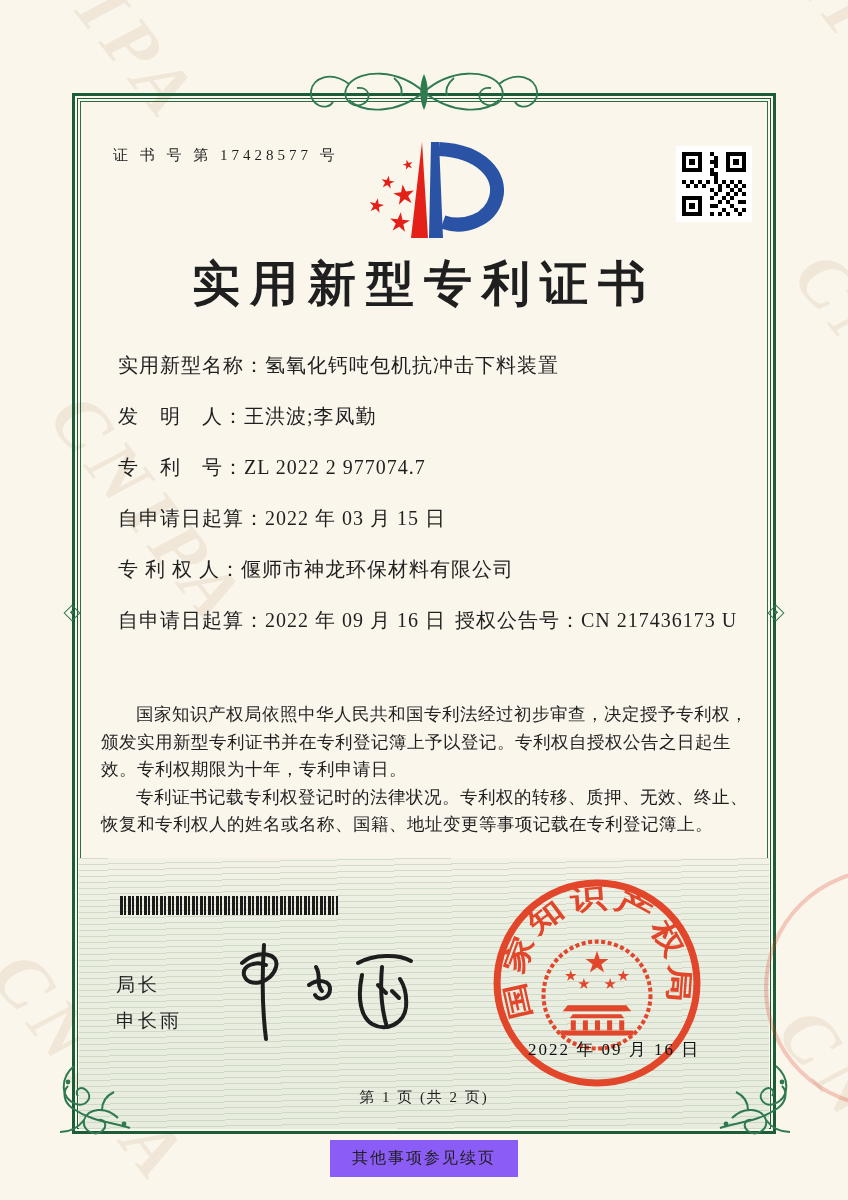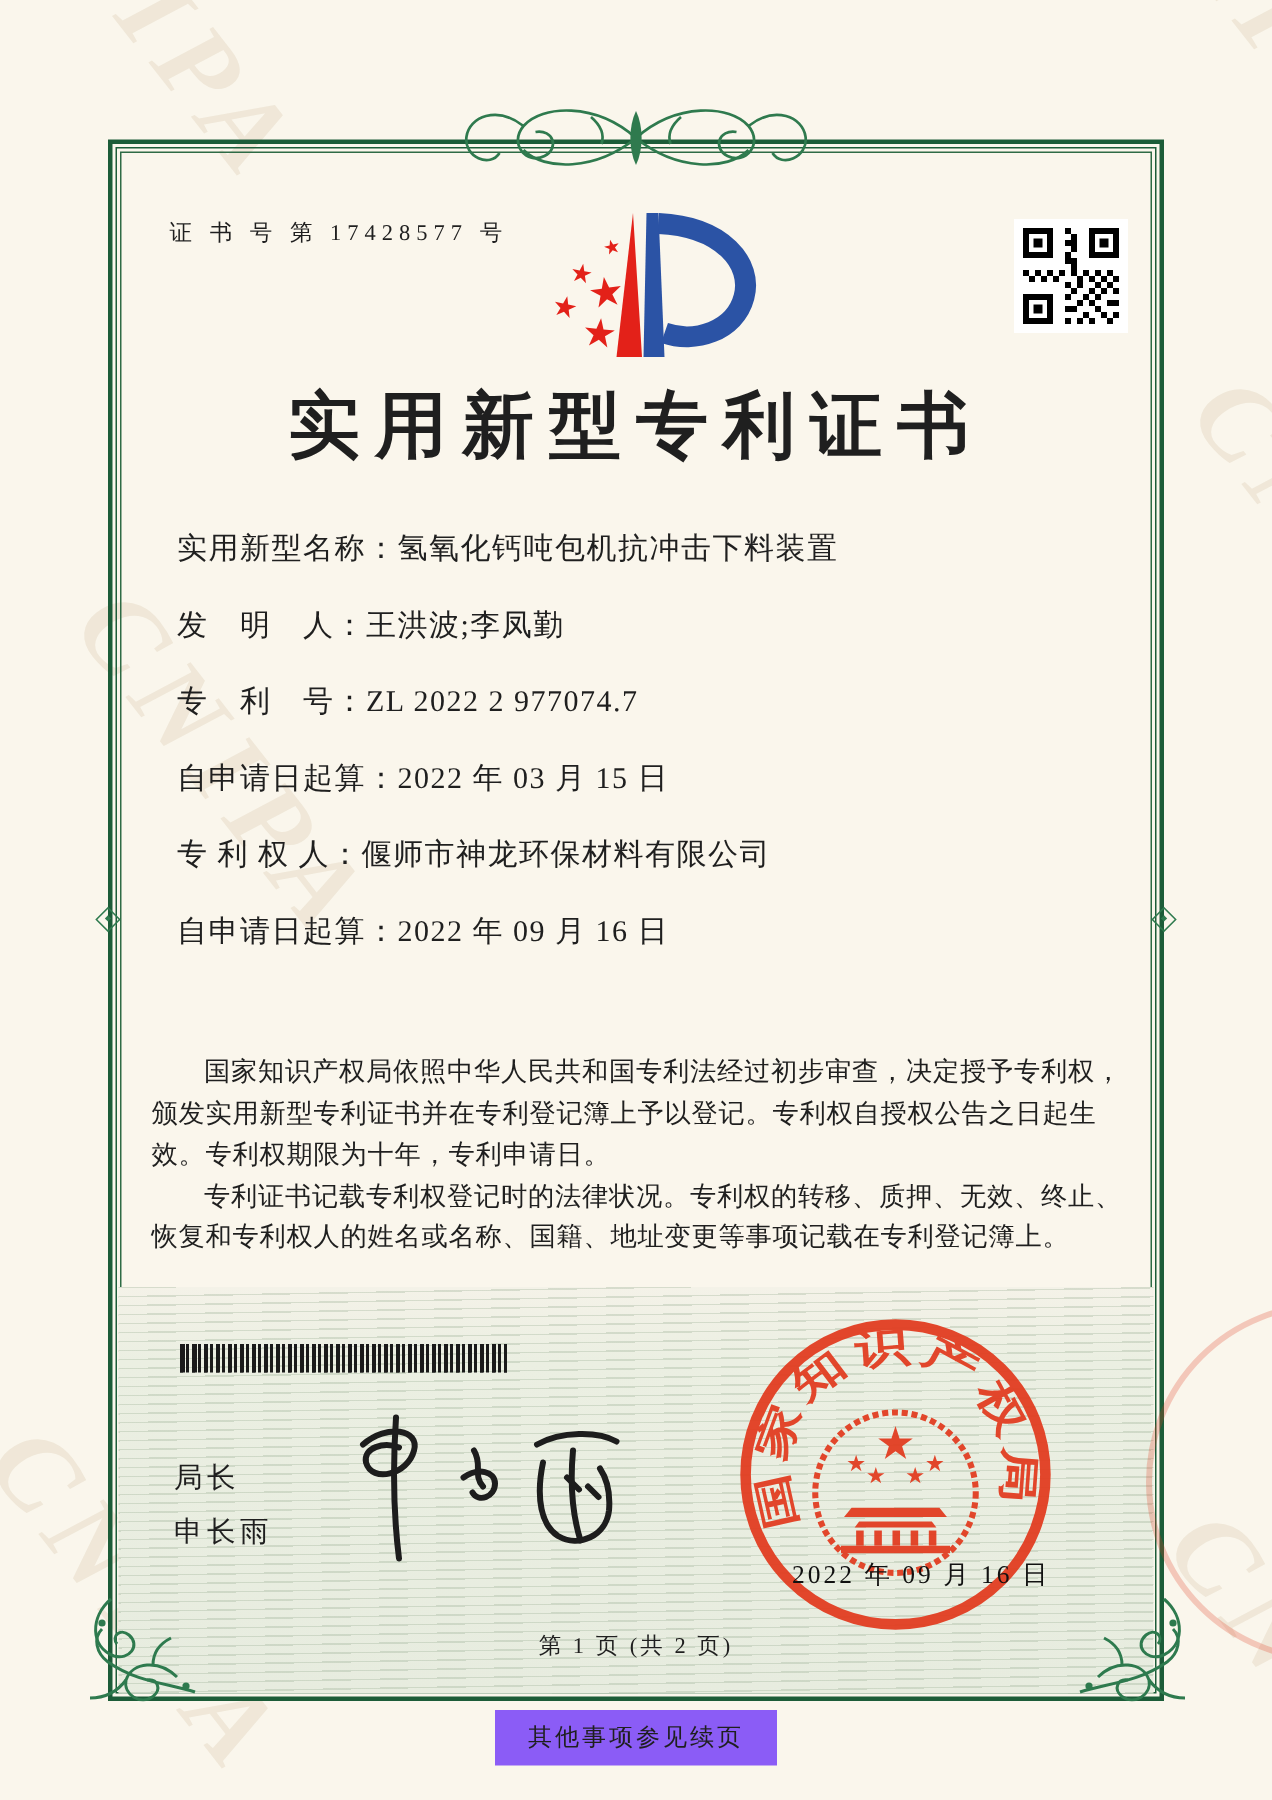--- a/index.html
+++ b/index.html
@@ -186,20 +186,23 @@
         <span class="flabel">专　利　号：</span><span class="fvalue">ZL 2022 2 977074.7</span>
       </div>
       <div class="frow">
         <span class="flabel">自申请日起算：</span><span class="fvalue">2022 年 03 月 15 日</span>
       </div>
       <div class="frow">
         <span class="flabel">专 利 权 人：</span><span class="fvalue">偃师市神龙环保材料有限公司</span>
       </div>
       <div class="frow frow-double">
         <span class="flabel">自申请日起算：</span><span class="fvalue">2022 年 09 月 16 日</span>
+        <span class="pair2">
+          <span class="flabel">授权公告号：</span><span class="fvalue">CN 217436173 U</span>
+        </span>
       </div>
     </div>
 
     <div class="paras">
       <p>国家知识产权局依照中华人民共和国专利法经过初步审查，决定授予专利权，颁发实用新型专利证书并在专利登记簿上予以登记。专利权自授权公告之日起生效。专利权期限为十年，专利申请日。</p>
       <p>专利证书记载专利权登记时的法律状况。专利权的转移、质押、无效、终止、恢复和专利权人的姓名或名称、国籍、地址变更等事项记载在专利登记簿上。</p>
     </div>
 
     <div class="barcode"></div>
 

